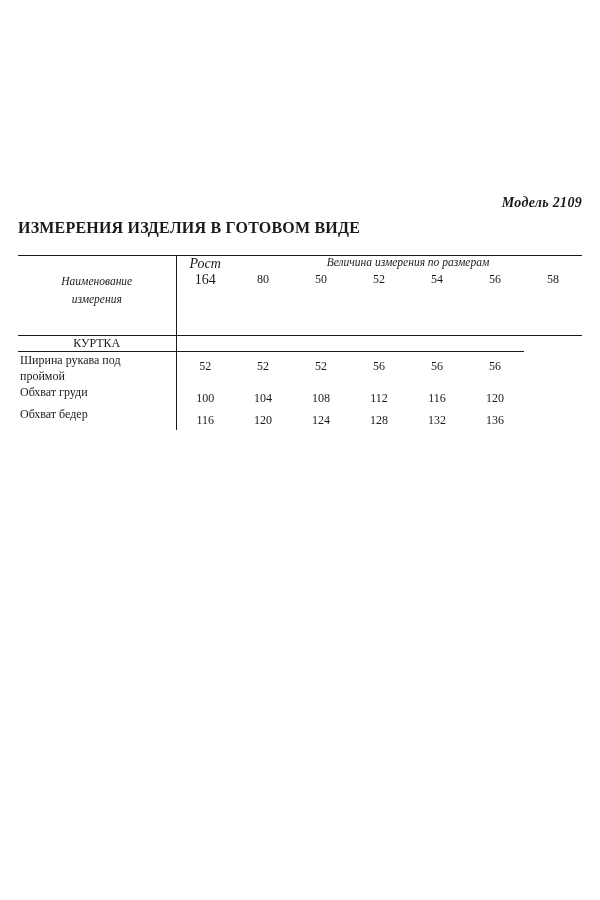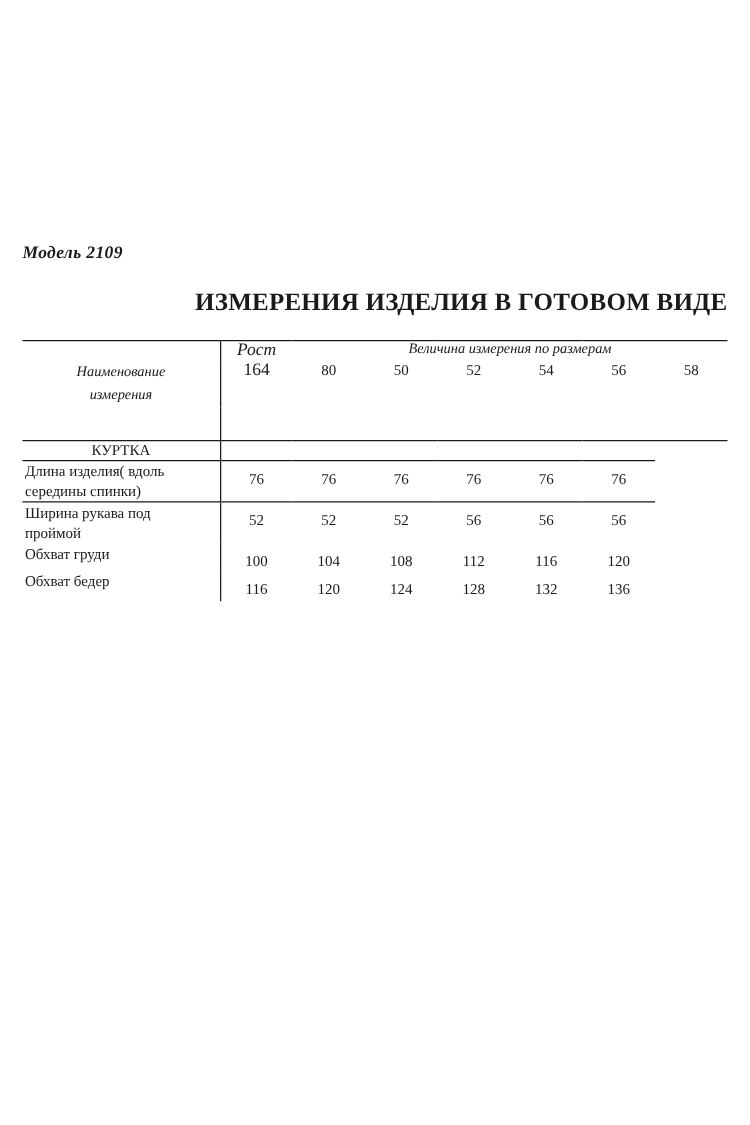--- a/index.html
+++ b/index.html
@@ -23,31 +23,31 @@
     height: 900px;
     background: #fff;
   }
   .doc {
     position: absolute;
     left: 18px;
     top: 195px;
     width: 564px;
   }
   .model-title {
-    text-align: left;
+    text-align: right;
     font-weight: bold;
     font-style: italic;
     font-size: 14px;
     letter-spacing: 0.3px;
-    margin: 0 0 20px 0;
+    margin: 0 0 8px 0;
   }
   .doc-title {
-    text-align: right;
-    font-weight: bold;
-    font-size: 20px;
+    text-align: left;
+    font-weight: bold;
+    font-size: 16px;
     letter-spacing: 0.2px;
     margin: 0 0 18px 0;
   }
   table.measure {
     width: 100%;
     border-collapse: collapse;
     font-size: 12px;
   }
   table.measure td, table.measure th {
     padding: 0;
@@ -186,32 +186,20 @@
         <td class="vsep"></td>
         <td colspan="6"></td>
       </tr>
 
       <tr class="hline-top group-row">
         <td class="group-label">КУРТКА</td>
         <td class="vsep"></td>
         <td colspan="6"></td>
       </tr>
 
-      <tr class="hline-top row tall">
-        <td class="rname">
-          <span>Длина изделия( вдоль</span><br>
-          <span>середины спинки)</span>
-        </td>
-        <td class="vsep val">76</td>
-        <td class="val">76</td>
-        <td class="val">76</td>
-        <td class="val">76</td>
-        <td class="val">76</td>
-        <td class="val">76</td>
-      </tr>
 
 
       <tr class="hline-top row tall">
         <td class="rname">
           <span>Ширина рукава под</span><br>
           <span>проймой</span>
         </td>
         <td class="vsep val">52</td>
         <td class="val">52</td>
         <td class="val">52</td>

